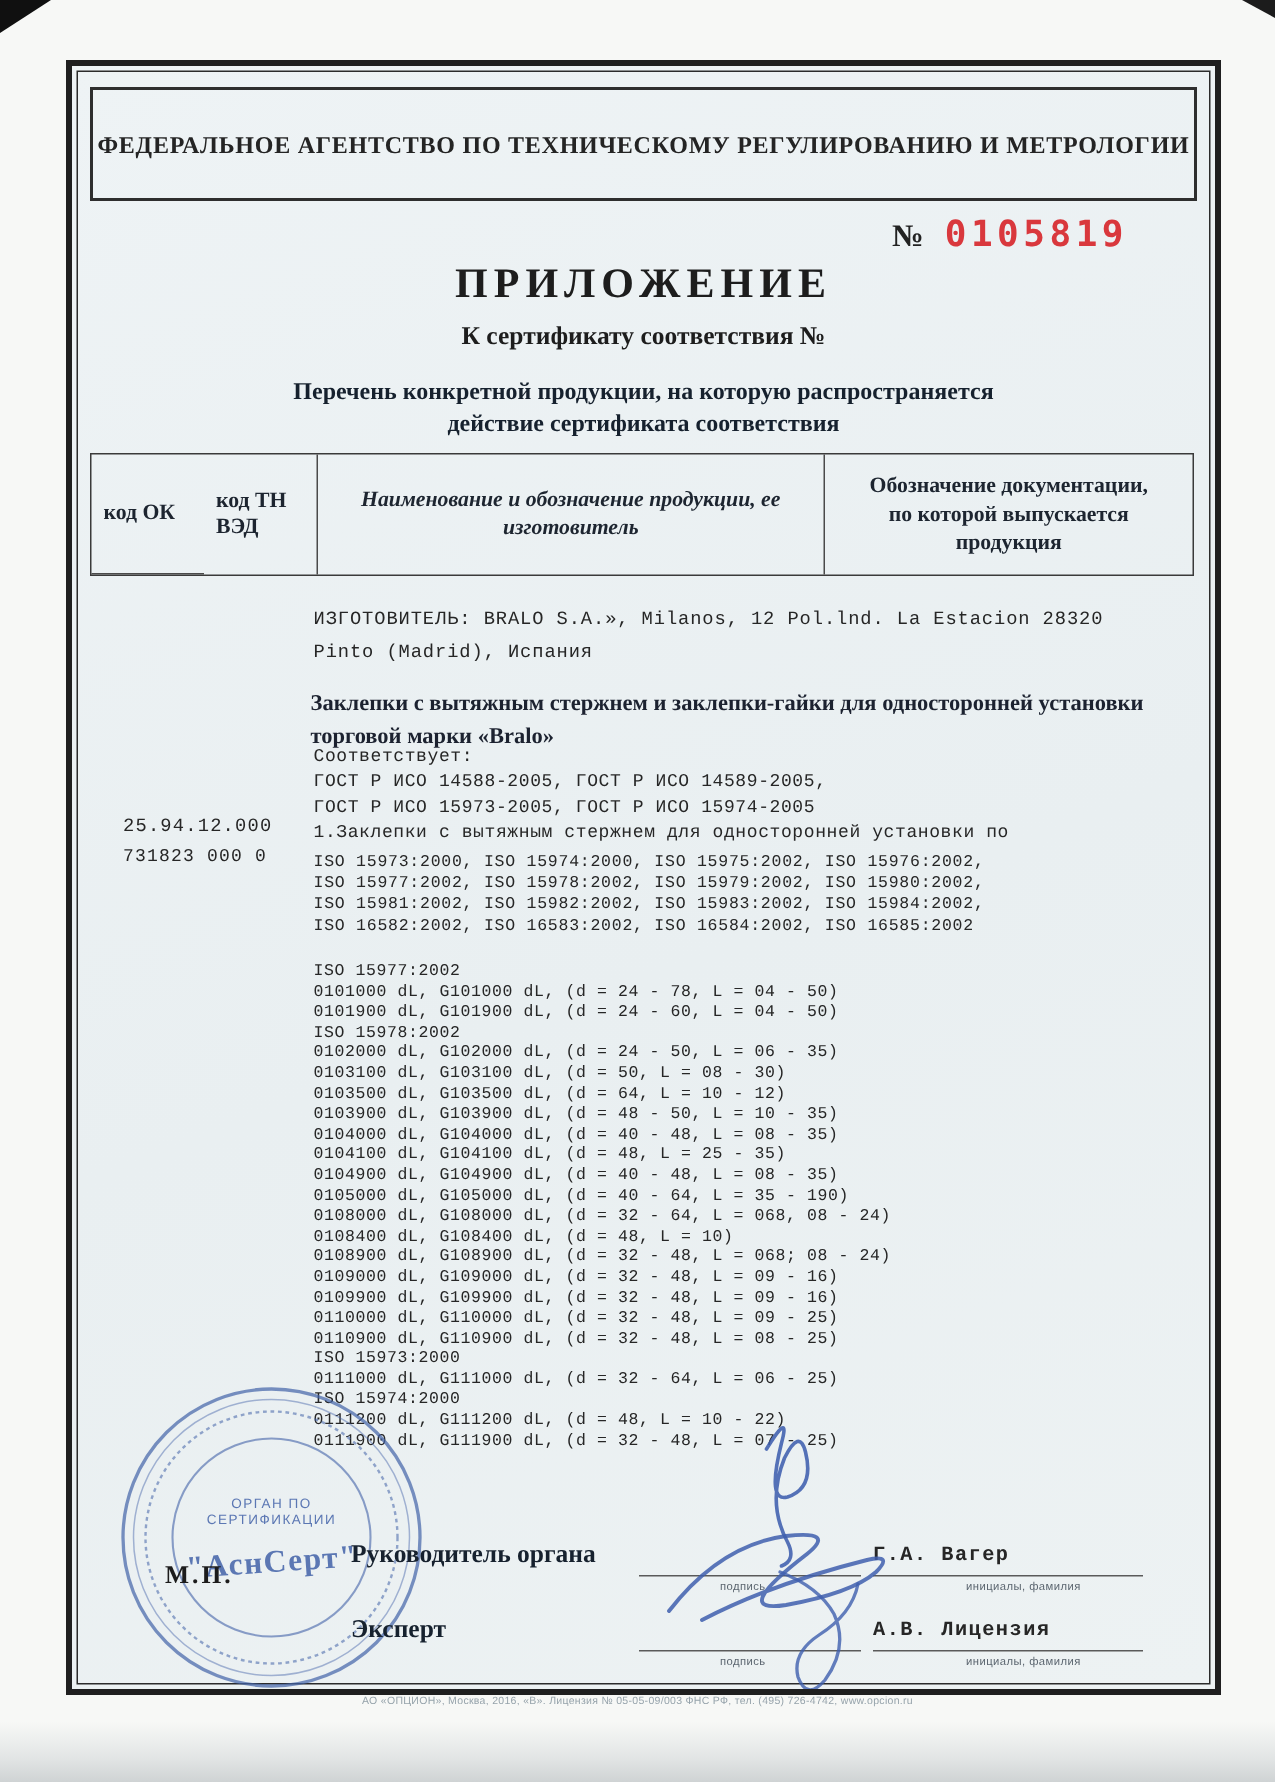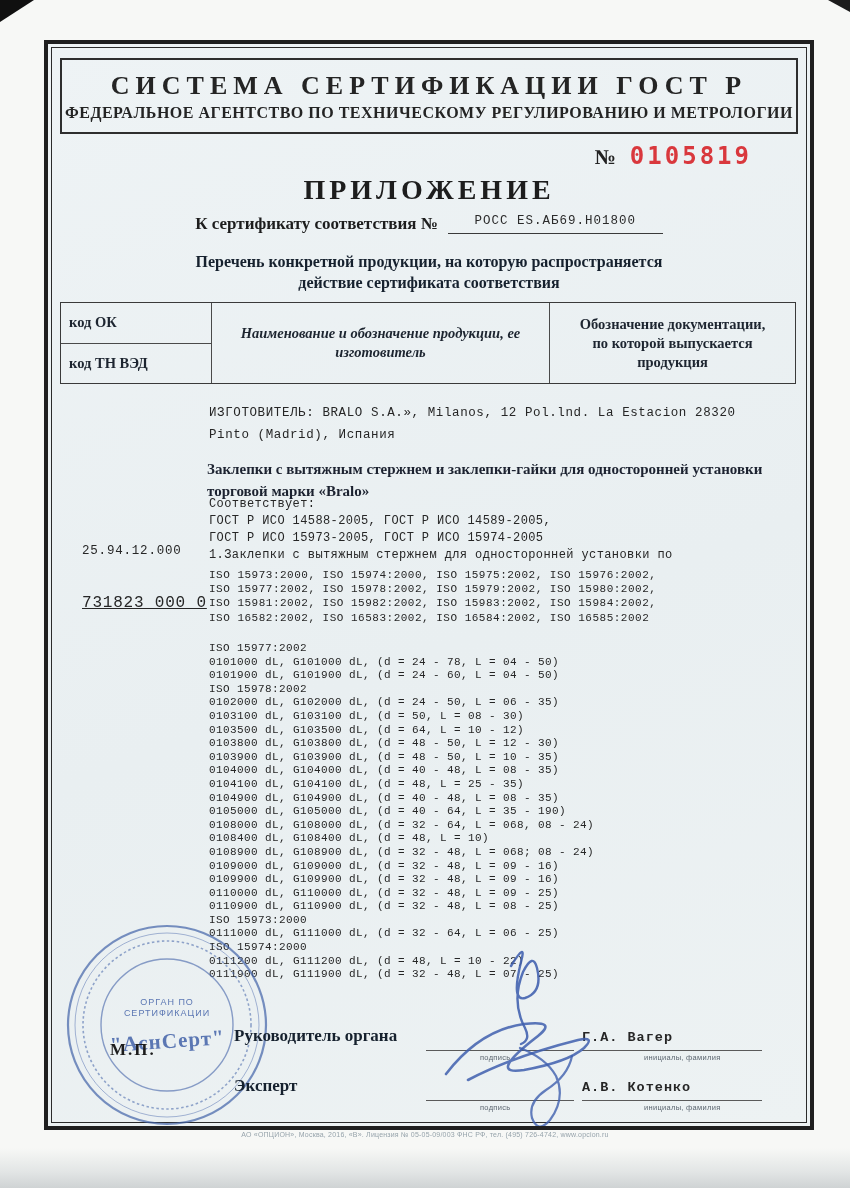--- a/index.html
+++ b/index.html
@@ -43,45 +43,45 @@
   .cert-line-value span{display:inline-block;transform:translateY(-5px);
        font-family:"Liberation Mono","DejaVu Sans Mono",monospace;
        font-size:12.5px;letter-spacing:1px;color:#2a2a2a;white-space:pre;}
 
   .subtitle{position:absolute;left:0;width:100%;top:207px;text-align:center;
             font-size:16px;font-weight:bold;color:#16212e;line-height:21px;white-space:pre-line;}
 
   
   .hdr-table{position:absolute;left:12px;top:258px;width:734px;height:80px;
              border:1.5px solid #3a3a3a;display:flex;}
-  .hdr-col1{width:150px;border-right:1px solid #4a4a4a;display:flex;flex-direction:column;}
+  .hdr-col1{width:150px;border-right:1px solid #4a4a4a;display:flex;flex-direction:row;}
   .hdr-col1 .cell{flex:1;display:flex;align-items:center;padding-left:8px;
                   font-size:14.5px;font-weight:bold;color:#1d2530;}
   .hdr-col1 .cell.top{border-bottom:1px solid #4a4a4a;}
   .hdr-col2{width:285px;border-right:1px solid #4a4a4a;font-style:italic;}
   .hdr-col3{flex:1;}
   .hdr-col2,.hdr-col3{display:flex;align-items:center;justify-content:center;
       text-align:center;padding:4px 26px;font-size:14.5px;font-weight:bold;
       color:#1d2530;line-height:19px;}
 
   
   .ln{white-space:pre;}
   .mono{font-family:"Liberation Mono","DejaVu Sans Mono",monospace;color:#262626;}
   .blk{position:absolute;}
   .blk-manufacturer{left:161px;top:358px;font-size:12.5px;line-height:22px;letter-spacing:.6px;}
   .blk-desc{left:159px;top:414px;font-size:15px;line-height:22px;font-weight:bold;
             color:#1c2230;font-family:"Liberation Serif","DejaVu Serif",serif;}
   .blk-conform{left:161px;top:452px;font-size:12px;line-height:17px;letter-spacing:.4px;}
   .blk-iso{left:161px;top:524px;font-size:11px;line-height:14.2px;letter-spacing:.5px;}
   .blk-items{left:161px;top:598px;font-size:11px;line-height:13.6px;letter-spacing:.4px;}
   .code-ok{left:34px;top:500px;font-size:12.5px;letter-spacing:.8px;}
-  .code-tnved{left:34px;top:550px;font-size:16px;letter-spacing:.8px;text-decoration:underline;}
-
-  
-  .stamp{position:absolute;left:16px;top:878px;width:206px;height:206px;pointer-events:none;}
+  .code-tnved{left:34px;top:520px;font-size:12px;letter-spacing:.8px;}
+
+  
+  .stamp{position:absolute;left:30px;top:878px;width:206px;height:206px;pointer-events:none;}
   .stamp svg{position:absolute;left:0;top:0;}
   .stamp-center{position:absolute;left:0;top:0;width:100%;height:100%;
       display:flex;flex-direction:column;align-items:center;justify-content:center;
       color:rgba(66,98,168,.85);text-align:center;}
   .stamp-small{font-size:9px;letter-spacing:1px;line-height:11px;
       font-family:"Liberation Sans",sans-serif;}
   .stamp-name{font-size:21px;font-weight:bold;margin-top:10px;letter-spacing:1px;
       font-family:"Liberation Serif","DejaVu Serif",serif;transform:rotate(-4deg);}
   .mp-label{position:absolute;left:62px;top:996px;font-size:17px;font-weight:bold;
       color:#1c1c1c;letter-spacing:2px;}
@@ -102,34 +102,32 @@
 <body>
 
 <div class="page">
   <div class="corner-tl"></div>
   <div class="corner-tr"></div>
 
   <div class="cert">
     <div class="cert-inner"></div>
 
     <div class="sys-box">
-      <div class="sys-line1">СИСТЕМА СЕРТИФИКАЦИИ ГОСТ Р</div>
       <div class="sys-line2">ФЕДЕРАЛЬНОЕ АГЕНТСТВО ПО ТЕХНИЧЕСКОМУ РЕГУЛИРОВАНИЮ И МЕТРОЛОГИИ</div>
     </div>
 
     <div class="serial">
       <span class="serial-prefix">№</span>
       <span class="serial-number">0105819</span>
     </div>
 
     <div class="app-title">ПРИЛОЖЕНИЕ</div>
 
     <div class="cert-line">
       <span class="cert-line-label">К сертификату соответствия №</span>
-      <span class="cert-line-value"><span>РОСС ES.АБ69.Н01800</span></span>
     </div>
 
     <div class="subtitle">Перечень конкретной продукции,  на которую распространяется
 действие сертификата соответствия</div>
 
     <div class="hdr-table">
       <div class="hdr-col1">
         <div class="cell top">код ОК</div>
         <div class="cell">код ТН ВЭД</div>
       </div>
@@ -161,21 +159,20 @@
         <div class="ln">ISO 16582:2002, ISO 16583:2002, ISO 16584:2002, ISO 16585:2002</div>
       </div>
     <div class="blk mono blk-items">
         <div class="ln">ISO 15977:2002</div>
         <div class="ln">0101000 dL, G101000 dL, (d = 24 - 78, L = 04 - 50)</div>
         <div class="ln">0101900 dL, G101900 dL, (d = 24 - 60, L = 04 - 50)</div>
         <div class="ln">ISO 15978:2002</div>
         <div class="ln">0102000 dL, G102000 dL, (d = 24 - 50, L = 06 - 35)</div>
         <div class="ln">0103100 dL, G103100 dL, (d = 50, L = 08 - 30)</div>
         <div class="ln">0103500 dL, G103500 dL, (d = 64, L = 10 - 12)</div>
-        <div class="ln">0103800 dL, G103800 dL, (d = 48 - 50, L = 12 - 30)</div>
         <div class="ln">0103900 dL, G103900 dL, (d = 48 - 50, L = 10 - 35)</div>
         <div class="ln">0104000 dL, G104000 dL, (d = 40 - 48, L = 08 - 35)</div>
         <div class="ln">0104100 dL, G104100 dL, (d = 48, L = 25 - 35)</div>
         <div class="ln">0104900 dL, G104900 dL, (d = 40 - 48, L = 08 - 35)</div>
         <div class="ln">0105000 dL, G105000 dL, (d = 40 - 64, L = 35 - 190)</div>
         <div class="ln">0108000 dL, G108000 dL, (d = 32 - 64, L = 068, 08 - 24)</div>
         <div class="ln">0108400 dL, G108400 dL, (d = 48, L = 10)</div>
         <div class="ln">0108900 dL, G108900 dL, (d = 32 - 48, L = 068; 08 - 24)</div>
         <div class="ln">0109000 dL, G109000 dL, (d = 32 - 48, L = 09 - 16)</div>
         <div class="ln">0109900 dL, G109900 dL, (d = 32 - 48, L = 09 - 16)</div>
@@ -206,21 +203,21 @@
     <div class="sig-role" style="top:982px;">Руководитель органа</div>
     <div class="sig-line" style="left:378px;top:1006px;width:148px;"></div>
     <div class="sig-caption" style="left:432px;top:1009px;">подпись</div>
     <div class="sig-name" style="left:534px;top:986px;">Г.А. Вагер</div>
     <div class="sig-line" style="left:534px;top:1006px;width:180px;"></div>
     <div class="sig-caption" style="left:596px;top:1009px;">инициалы, фамилия</div>
 
     <div class="sig-role" style="top:1032px;text-align:right;">Эксперт</div>
     <div class="sig-line" style="left:378px;top:1056px;width:148px;"></div>
     <div class="sig-caption" style="left:432px;top:1059px;">подпись</div>
-    <div class="sig-name" style="left:534px;top:1036px;">А.В. Котенко</div>
+    <div class="sig-name" style="left:534px;top:1036px;">А.В. Лицензия</div>
     <div class="sig-line" style="left:534px;top:1056px;width:180px;"></div>
     <div class="sig-caption" style="left:596px;top:1059px;">инициалы, фамилия</div>
 
     <svg class="sig-strokes" width="762" height="1082" viewBox="0 0 762 1082">
       <path d="M463,922 q16,-26 10,-4 q-10,40 4,36 q18,-6 12,-30 q-4,-16 -14,4 q-12,30 2,56 q6,12 -4,16" fill="none" stroke="#3f5fae" stroke-width="2.4" stroke-linecap="round" opacity="0.88"></path>
       <path d="M398,1030 q34,-44 78,-50 q34,-4 14,12 q-52,40 -14,34 q44,-8 60,-22 q12,-12 -6,-8 q-64,16 -110,40" fill="none" stroke="#3f5fae" stroke-width="2.6" stroke-linecap="round" opacity="0.85"></path>
       <path d="M472,1004 q26,10 36,28 q10,22 -6,44 q-12,14 -18,-2 q-4,-16 14,-28 q22,-14 26,-34" fill="none" stroke="#3f5fae" stroke-width="2.2" stroke-linecap="round" opacity="0.8"></path>
     </svg>
   </div>
 

